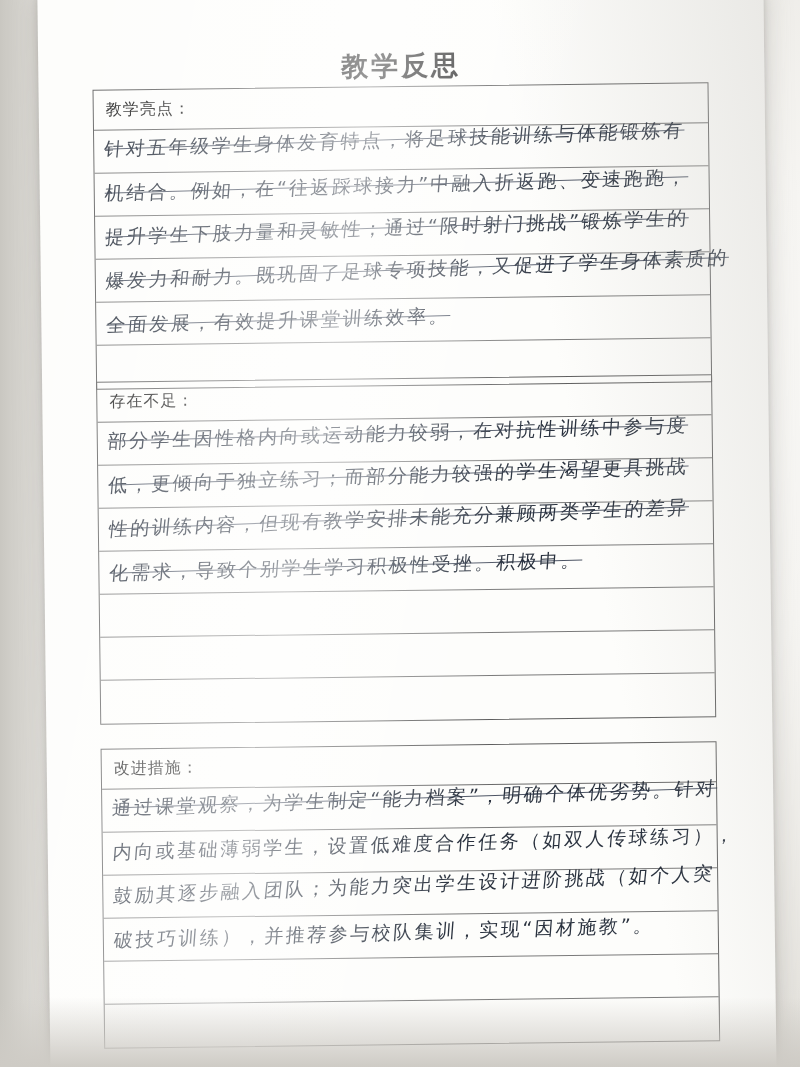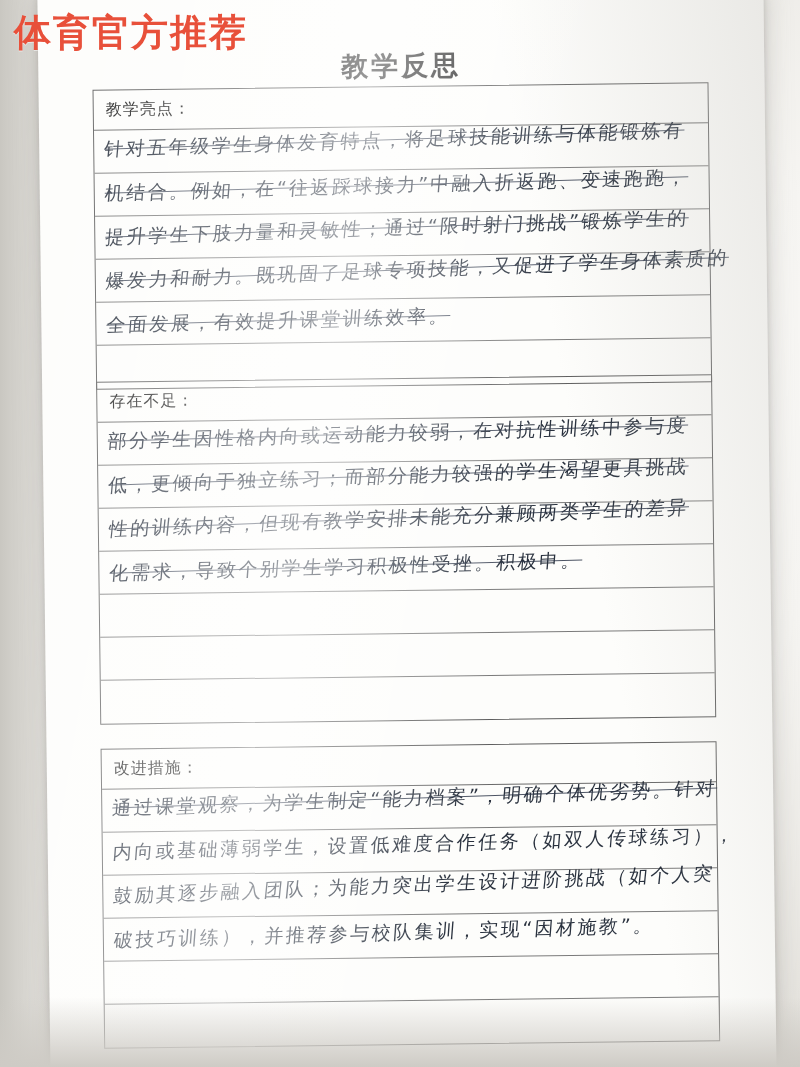--- a/index.html
+++ b/index.html
@@ -212,14 +212,13 @@
           <div class="hand i3" style="top:94px;">鼓励其逐步融入团队；为能力突出学生设计进阶挑战（如个人突</div>
           <div class="hand i2" style="top:138px;">破技巧训练），并推荐参与校队集训，实现“因材施教”。</div>
         </div>
       </div>
 
     </div>
   </div>
 
   <div id="bottomshade"></div>
 
-  <div id="watermark" style="color: rgb(232, 80, 58);">体育官方推荐</div>
 </div>
 
 </body></html>

